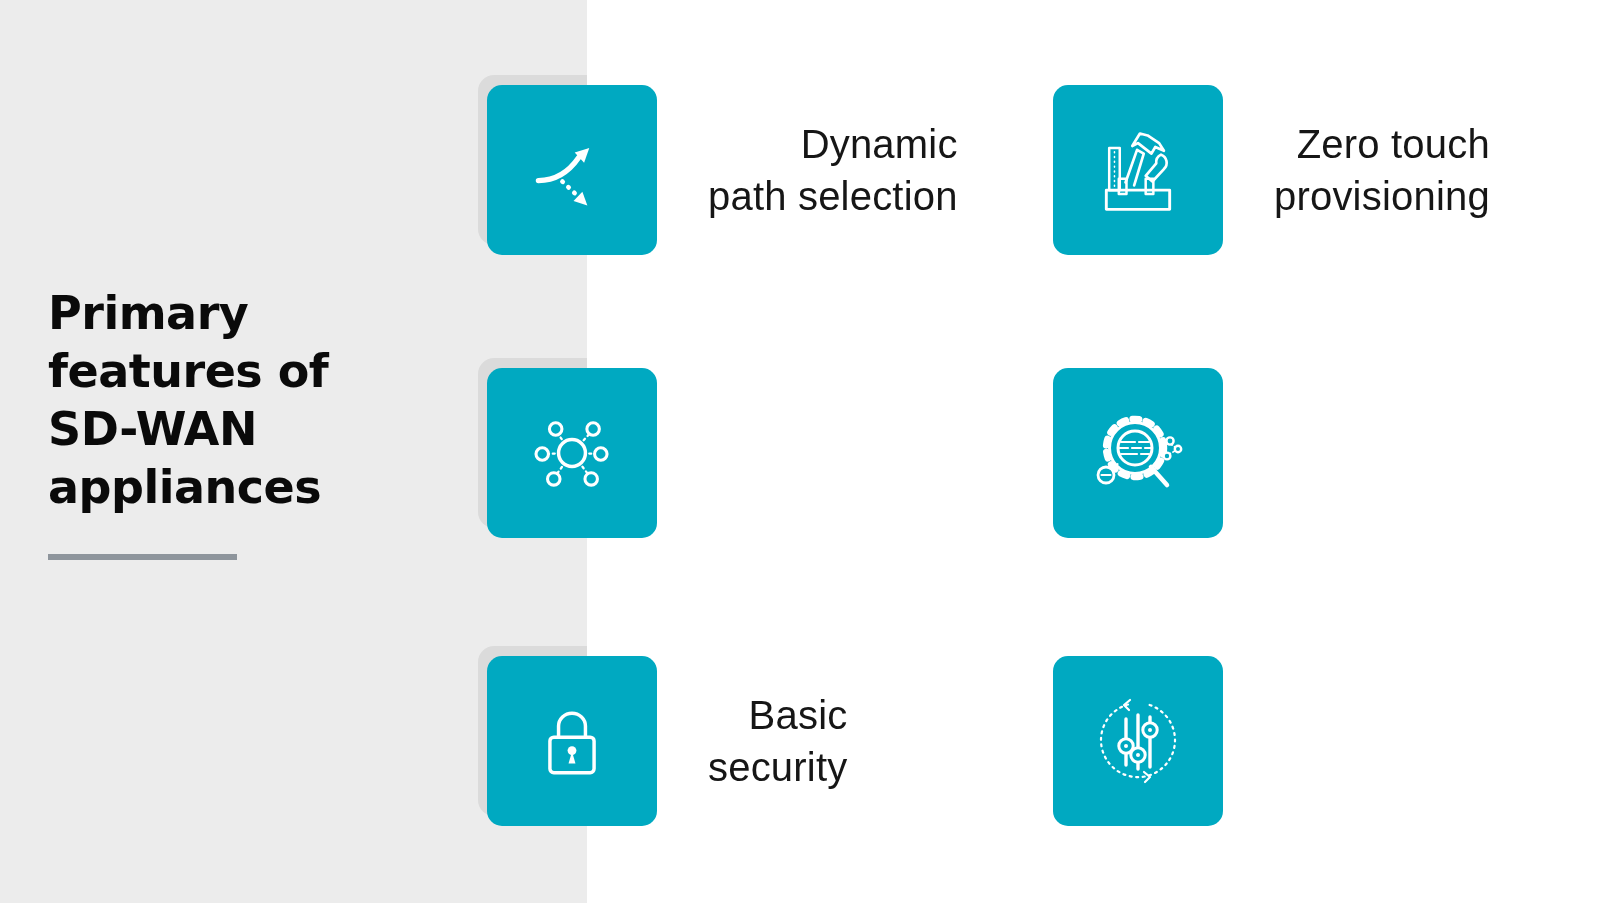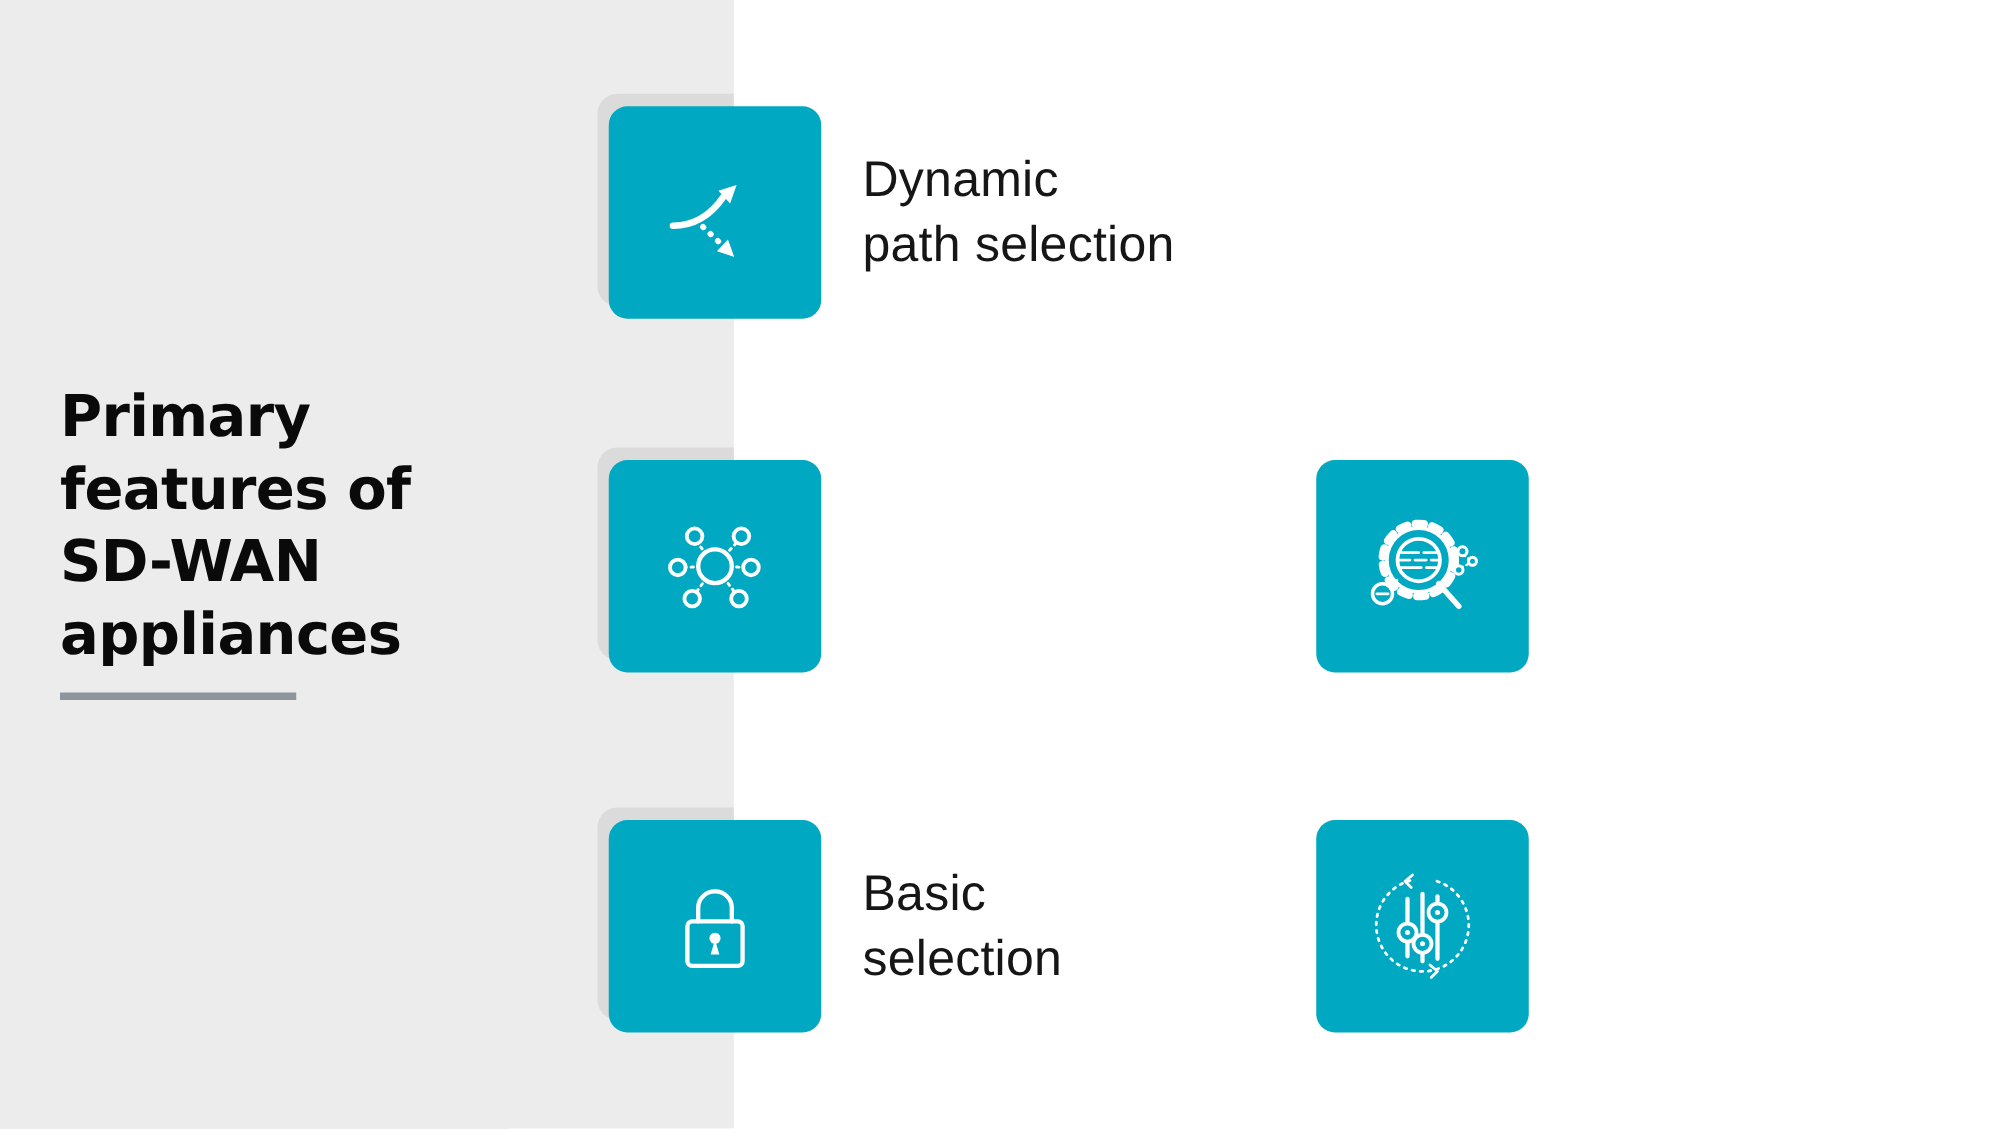--- a/index.html
+++ b/index.html
@@ -23,21 +23,21 @@
     position: absolute;
     width: 170px; height: 170px;
     border-radius: 16px;
     background: var(--shadow, #DBDBDB);
   }
   .shadow-1 { left: 478px; top: 75px; }
   .shadow-2 { left: 478px; top: 358px; }
   .shadow-3 { left: 478px; top: 646px; }
   .title-block {
     position: absolute;
-    left: 48px; top: 304px;
+    left: 48px; top: 284px;
     width: 420px;
   }
   .title-text {
     font-family: "DejaVu Sans", sans-serif;
     font-weight: bold;
     font-size: 46px;
     line-height: 58px;
     letter-spacing: -0.5px;
     color: #0a0a0a;
     white-space: pre-line;
@@ -45,22 +45,23 @@
   .title-underline {
     position: absolute;
     left: 48px; top: 554px;
     width: 189px; height: 6px;
     background: var(--divider, #8E959C);
   }
   .feature {
     position: absolute;
     display: flex;
     align-items: center;
-    gap: 33px;
+    gap: 51px;
     height: 170px;
+    text-align: right;
   }
   .col1 { left: 487px; }
   .col2 { left: 1053px; }
   .row1 { top: 85px; }
   .row2 { top: 368px; }
   .row3 { top: 656px; }
   .tile {
     width: 170px; height: 170px;
     flex: 0 0 170px;
     border-radius: 15px;
@@ -106,20 +107,36 @@
         <path class="icon-stroke" stroke-width="5.5" d="M15,61 C33,61 46,53 57,37"></path>
         <polygon class="icon-fill" points="68,27 62.6,42.5 52.8,31.9"></polygon>
         <path class="icon-stroke" stroke-width="4.8" stroke-dasharray="0.5 8" d="M40,62 L58,79"></path>
         <polygon class="icon-fill" points="66,87 60.8,72.6 51.6,82.2"></polygon>
       </svg>
     </div>
     <div class="feature-label">Dynamic
 path selection</div>
   </div>
 
+  <div class="feature col2 row1">
+    <div class="tile">
+      <svg width="96" height="96" viewBox="0 0 100 100">
+        <rect class="icon-stroke" stroke-width="3" x="17" y="71" width="66" height="20"></rect>
+        <rect class="icon-stroke" stroke-width="2.6" x="30" y="59" width="8" height="16"></rect>
+        <rect class="icon-stroke" stroke-width="2.6" x="58" y="59" width="8" height="16"></rect>
+        <rect class="icon-stroke" stroke-width="2.6" x="20" y="27" width="11" height="44"></rect>
+        <line class="icon-stroke" stroke-width="1.6" stroke-dasharray="1 4" x1="25.5" y1="31" x2="25.5" y2="67"></line>
+        <path class="icon-stroke" stroke-width="2.8" d="M37,63 L49,29 L56,33 L46,66"></path>
+        <path class="icon-stroke" stroke-width="2.8" d="M44,25 L52,12 L60,14 L72,22 L77,30 L68,26 L64,33 L50,22 Z"></path>
+        <path class="icon-stroke" stroke-width="2.8" d="M74,34 a9,9 0 0 1 3,15 l-12,13 -7,-6 11,-13 a9,9 0 0 1 5,-9 Z"></path>
+      </svg>
+    </div>
+    <div class="feature-label">Zero touch
+provisioning</div>
+  </div>
 
   <div class="feature col1 row2">
     <div class="tile">
       <svg width="96" height="96" viewBox="0 0 100 100">
         <line class="icon-stroke" stroke-width="2.4" stroke-dasharray="2 4" x1="50" y1="50" x2="33" y2="27"></line>
         <line class="icon-stroke" stroke-width="2.4" stroke-dasharray="2 4" x1="50" y1="50" x2="71" y2="27"></line>
         <line class="icon-stroke" stroke-width="2.4" stroke-dasharray="2 4" x1="50" y1="50" x2="21" y2="51"></line>
         <line class="icon-stroke" stroke-width="2.4" stroke-dasharray="2 4" x1="50" y1="50" x2="78" y2="51"></line>
         <line class="icon-stroke" stroke-width="2.4" stroke-dasharray="2 4" x1="50" y1="50" x2="32" y2="75"></line>
         <line class="icon-stroke" stroke-width="2.4" stroke-dasharray="2 4" x1="50" y1="50" x2="69" y2="75"></line>
@@ -160,21 +177,21 @@
   <div class="feature col1 row3">
     <div class="tile">
       <svg width="96" height="96" viewBox="0 0 100 100">
         <path class="icon-stroke" stroke-width="3.6" d="M36,46 V34.5 a14,13.5 0 0 1 28,0 V46"></path>
         <rect class="icon-stroke" stroke-width="3.6" x="27" y="46" width="46" height="37" rx="4"></rect>
         <circle class="icon-fill" cx="50" cy="60" r="4.6"></circle>
         <path class="icon-fill" d="M50,61 L46.4,73.5 L53.6,73.5 Z"></path>
       </svg>
     </div>
     <div class="feature-label">Basic
-selection</div>
+security</div>
   </div>
 
   <div class="feature col2 row3">
     <div class="tile">
       <svg width="100" height="100" viewBox="0 0 100 100">
         <path class="icon-stroke" stroke-width="2.2" stroke-dasharray="2 4.5" d="M40,13.5 a37,37 0 1 0 20,0"></path>
         <polyline class="icon-stroke" stroke-width="2.2" points="42,9 36,14 41,19"></polyline>
         <polyline class="icon-stroke" stroke-width="2.2" points="56,81 62,86 57,91"></polyline>
         <line class="icon-stroke" stroke-width="3.4" x1="38" y1="28" x2="38" y2="74"></line>
         <line class="icon-stroke" stroke-width="3.4" x1="50" y1="24" x2="50" y2="78"></line>

